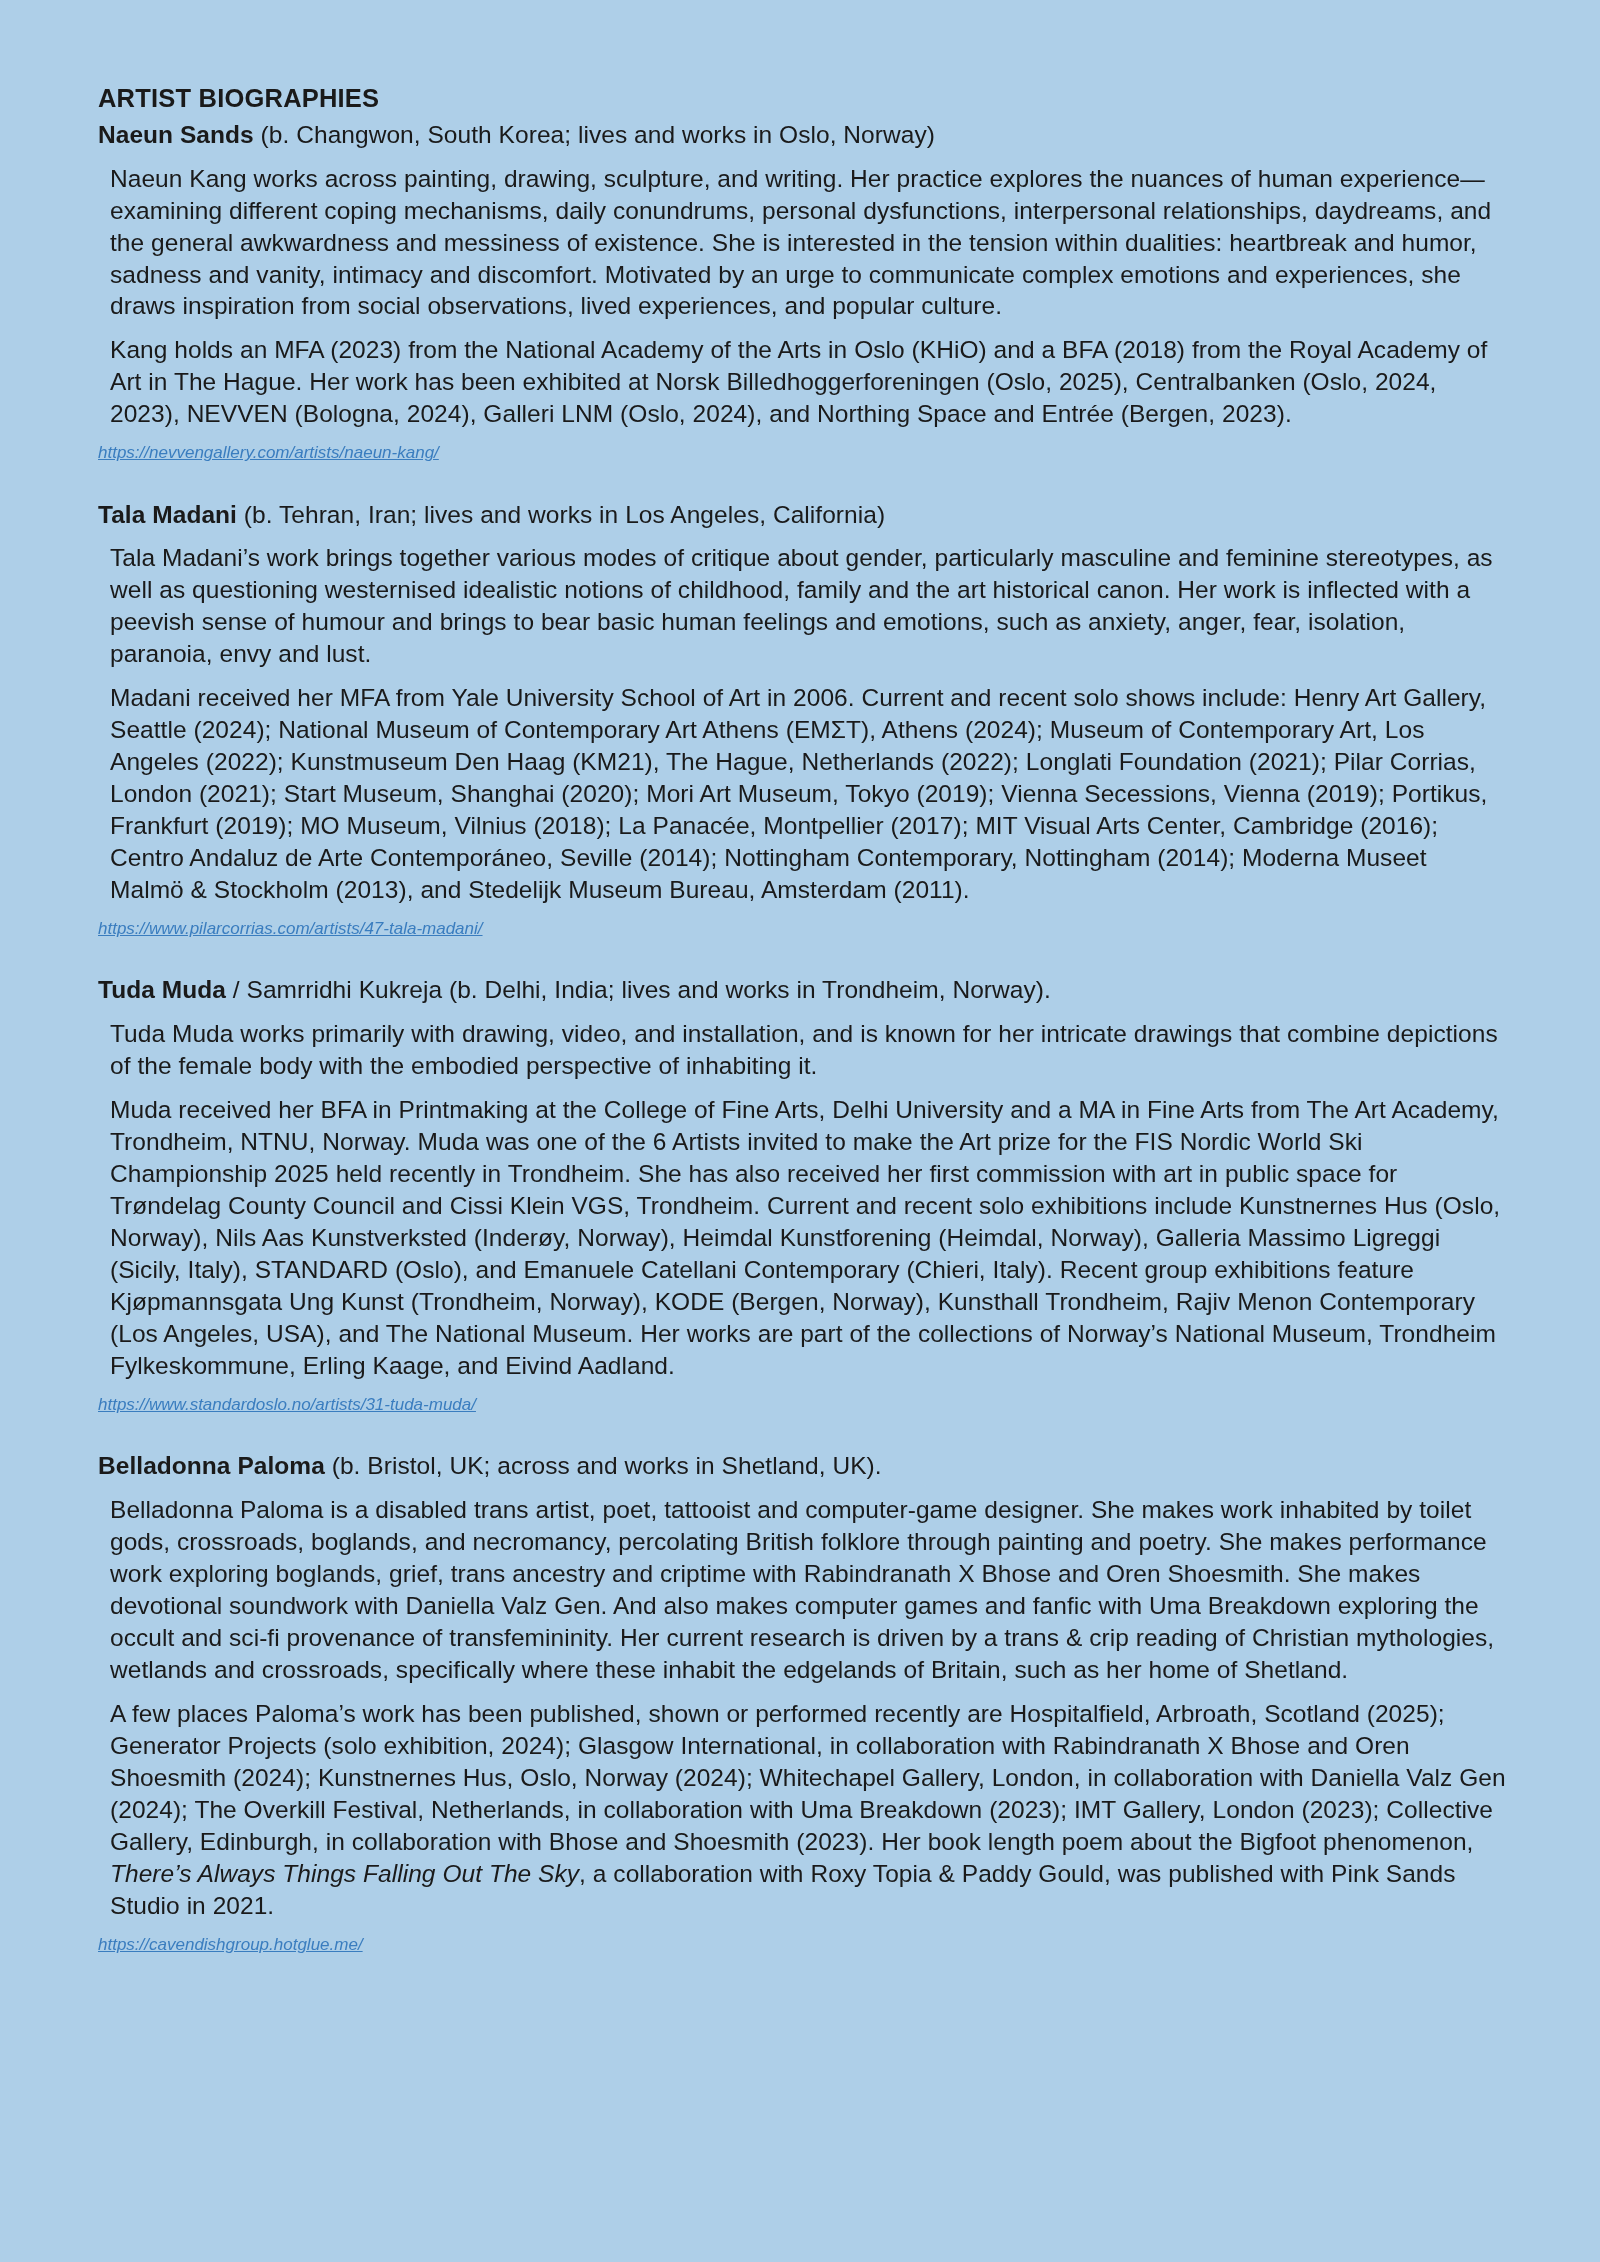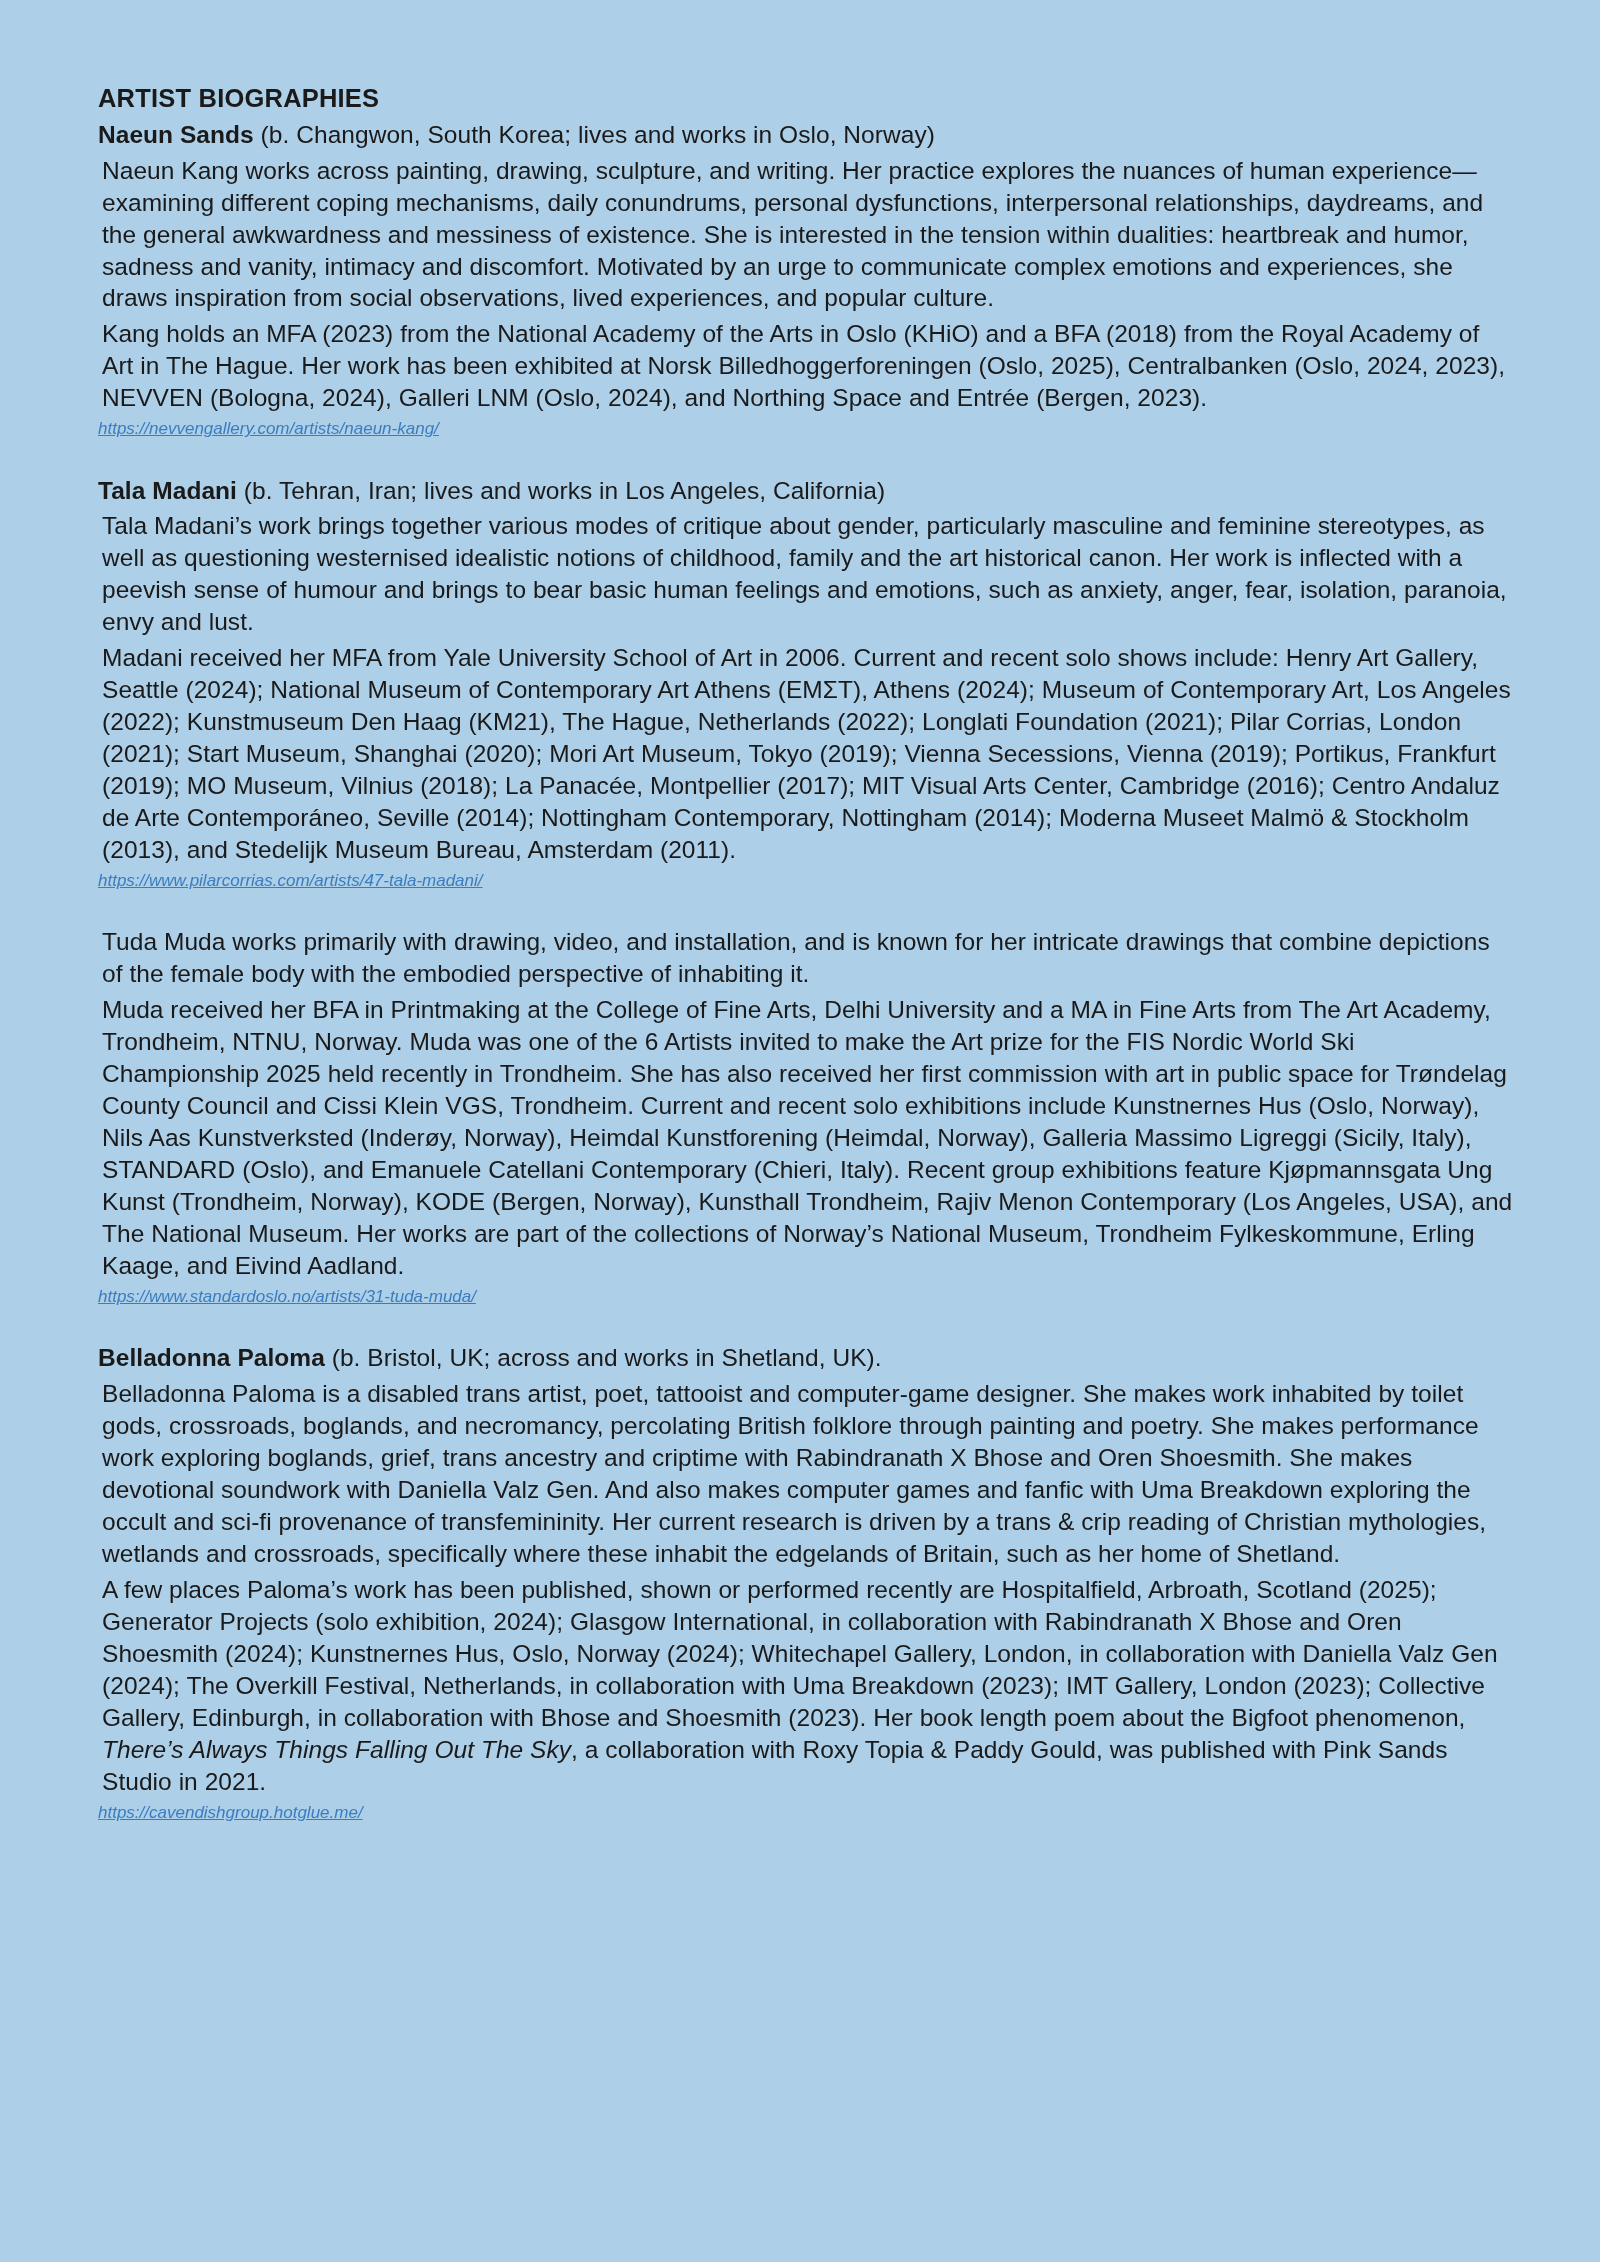--- a/index.html
+++ b/index.html
@@ -27,21 +27,21 @@
     margin: 0 0 4px 0;
     line-height: 1.28;
   }
   .bio {
     margin-bottom: 34px;
   }
   .bio:last-child {
     margin-bottom: 0;
   }
   .bio p {
-    margin: 4px;
+    margin: 12px;
     font-size: 24.5px;
     line-height: 1.305;
     letter-spacing: 0.05px;
   }
   .bio .heading-line {
     margin: 0;
   }
   .artist-name {
     font-weight: bold;
   }
@@ -73,20 +73,21 @@
   </section>
 
   <section class="bio">
     <p class="heading-line"><span class="artist-name">Tala Madani</span><span> (b. Tehran, Iran; lives and works in Los Angeles, California)</span></p>
     <p>Tala Madani’s work brings together various modes of critique about gender, particularly masculine and feminine stereotypes, as well as questioning westernised idealistic notions of childhood, family and the art historical canon. Her work is inflected with a peevish sense of humour and brings to bear basic human feelings and emotions, such as anxiety, anger, fear, isolation, paranoia, envy and lust.</p>
     <p>Madani received her MFA from Yale University School of Art in 2006. Current and recent solo shows include: Henry Art Gallery, Seattle (2024); National Museum of Contemporary Art Athens (ΕΜΣΤ), Athens (2024); Museum of Contemporary Art, Los Angeles (2022); Kunstmuseum Den Haag (KM21), The Hague, Netherlands (2022); Longlati Foundation (2021); Pilar Corrias, London (2021); Start Museum, Shanghai (2020); Mori Art Museum, Tokyo (2019); Vienna Secessions, Vienna (2019); Portikus, Frankfurt (2019); MO Museum, Vilnius (2018); La Panacée, Montpellier (2017); MIT Visual Arts Center, Cambridge (2016); Centro Andaluz de Arte Contemporáneo, Seville (2014); Nottingham Contemporary, Nottingham (2014); Moderna Museet Malmö &amp; Stockholm (2013), and Stedelijk Museum Bureau, Amsterdam (2011).</p>
     <a class="bio-link" href="#" style="color: rgb(58, 125, 191);">https://www.pilarcorrias.com/artists/47-tala-madani/</a>
   </section>
 
   <section class="bio">
+    <p class="heading-line"><span class="artist-name">Tuda Muda</span><span> / Samrridhi Kukreja (b. Delhi, India; lives and works in Trondheim, Norway).</span></p>
     <p>Tuda Muda works primarily with drawing, video, and installation, and is known for her intricate drawings that combine depictions of the female body with the embodied perspective of inhabiting it.</p>
     <p>Muda received her BFA in Printmaking at the College of Fine Arts, Delhi University and a MA in Fine Arts from The Art Academy, Trondheim, NTNU, Norway. Muda was one of the 6 Artists invited to make the Art prize for the FIS Nordic World Ski Championship 2025 held recently in Trondheim. She has also received her first commission with art in public space for Trøndelag County Council and Cissi Klein VGS, Trondheim. Current and recent solo exhibitions include Kunstnernes Hus (Oslo, Norway), Nils Aas Kunstverksted (Inderøy, Norway), Heimdal Kunstforening (Heimdal, Norway), Galleria Massimo Ligreggi (Sicily, Italy), STANDARD (Oslo), and Emanuele Catellani Contemporary (Chieri, Italy). Recent group exhibitions feature Kjøpmannsgata Ung Kunst (Trondheim, Norway), KODE (Bergen, Norway), Kunsthall Trondheim, Rajiv Menon Contemporary (Los Angeles, USA), and The National Museum. Her works are part of the collections of Norway’s National Museum, Trondheim Fylkeskommune, Erling Kaage, and Eivind Aadland.</p>
     <a class="bio-link" href="#" style="color: rgb(58, 125, 191);">https://www.standardoslo.no/artists/31-tuda-muda/</a>
   </section>
 
   <section class="bio">
     <p class="heading-line"><span class="artist-name">Belladonna Paloma</span><span> (b. Bristol, UK; across and works in Shetland, UK).</span></p>
     <p>Belladonna Paloma is a disabled trans artist, poet, tattooist and computer-game designer. She makes work inhabited by toilet gods, crossroads, boglands, and necromancy, percolating British folklore through painting and poetry. She makes performance work exploring boglands, grief, trans ancestry and criptime with Rabindranath X Bhose and Oren Shoesmith. She makes devotional soundwork with Daniella Valz Gen. And also makes computer games and fanfic with Uma Breakdown exploring the occult and sci-fi provenance of transfemininity. Her current research is driven by a trans &amp; crip reading of Christian mythologies, wetlands and crossroads, specifically where these inhabit the edgelands of Britain, such as her home of Shetland.</p>
     <p><span>A few places Paloma’s work has been published, shown or performed recently are Hospitalfield, Arbroath, Scotland (2025); Generator Projects (solo exhibition, 2024); Glasgow International, in collaboration with Rabindranath X Bhose and Oren Shoesmith (2024); Kunstnernes Hus, Oslo, Norway (2024); Whitechapel Gallery, London, in collaboration with Daniella Valz Gen (2024); The Overkill Festival, Netherlands, in collaboration with Uma Breakdown (2023); IMT Gallery, London (2023); Collective Gallery, Edinburgh, in collaboration with Bhose and Shoesmith (2023). Her book length poem about the Bigfoot phenomenon, </span><span class="italic">There’s Always Things Falling Out The Sky</span><span>, a collaboration with Roxy Topia &amp; Paddy Gould, was published with Pink Sands Studio in 2021.</span></p>
     <a class="bio-link" href="#" style="color: rgb(58, 125, 191);">https://cavendishgroup.hotglue.me/</a>

